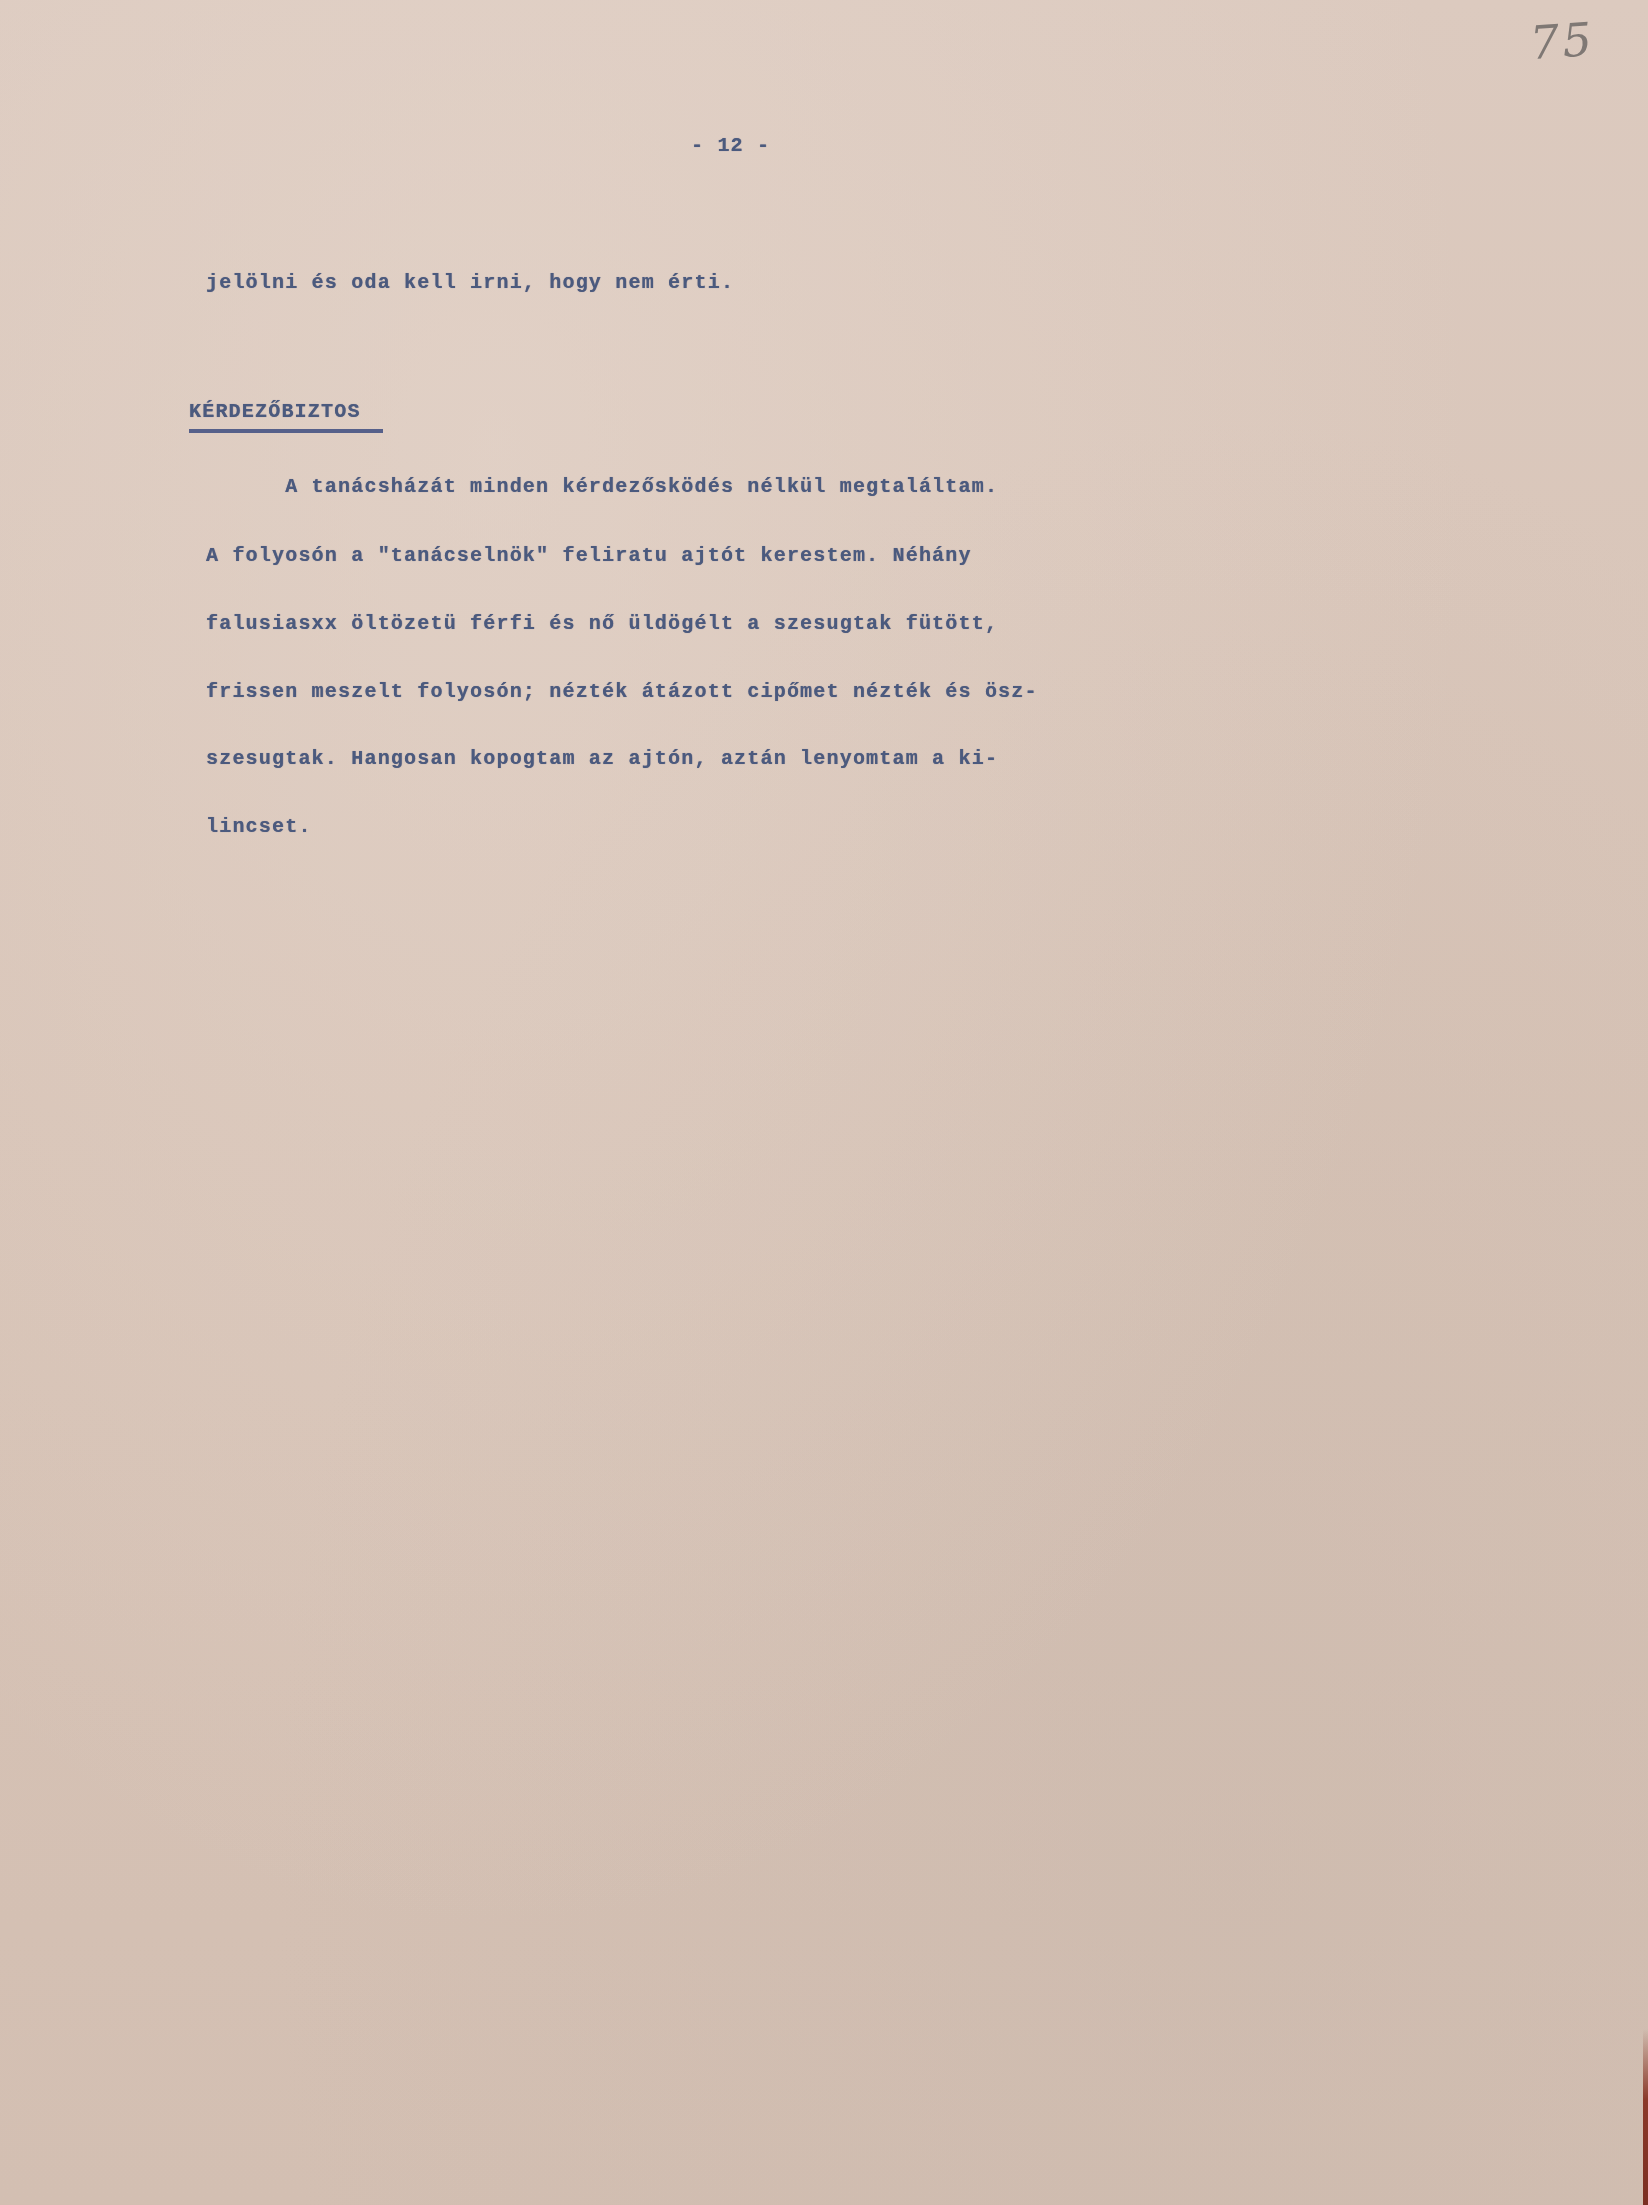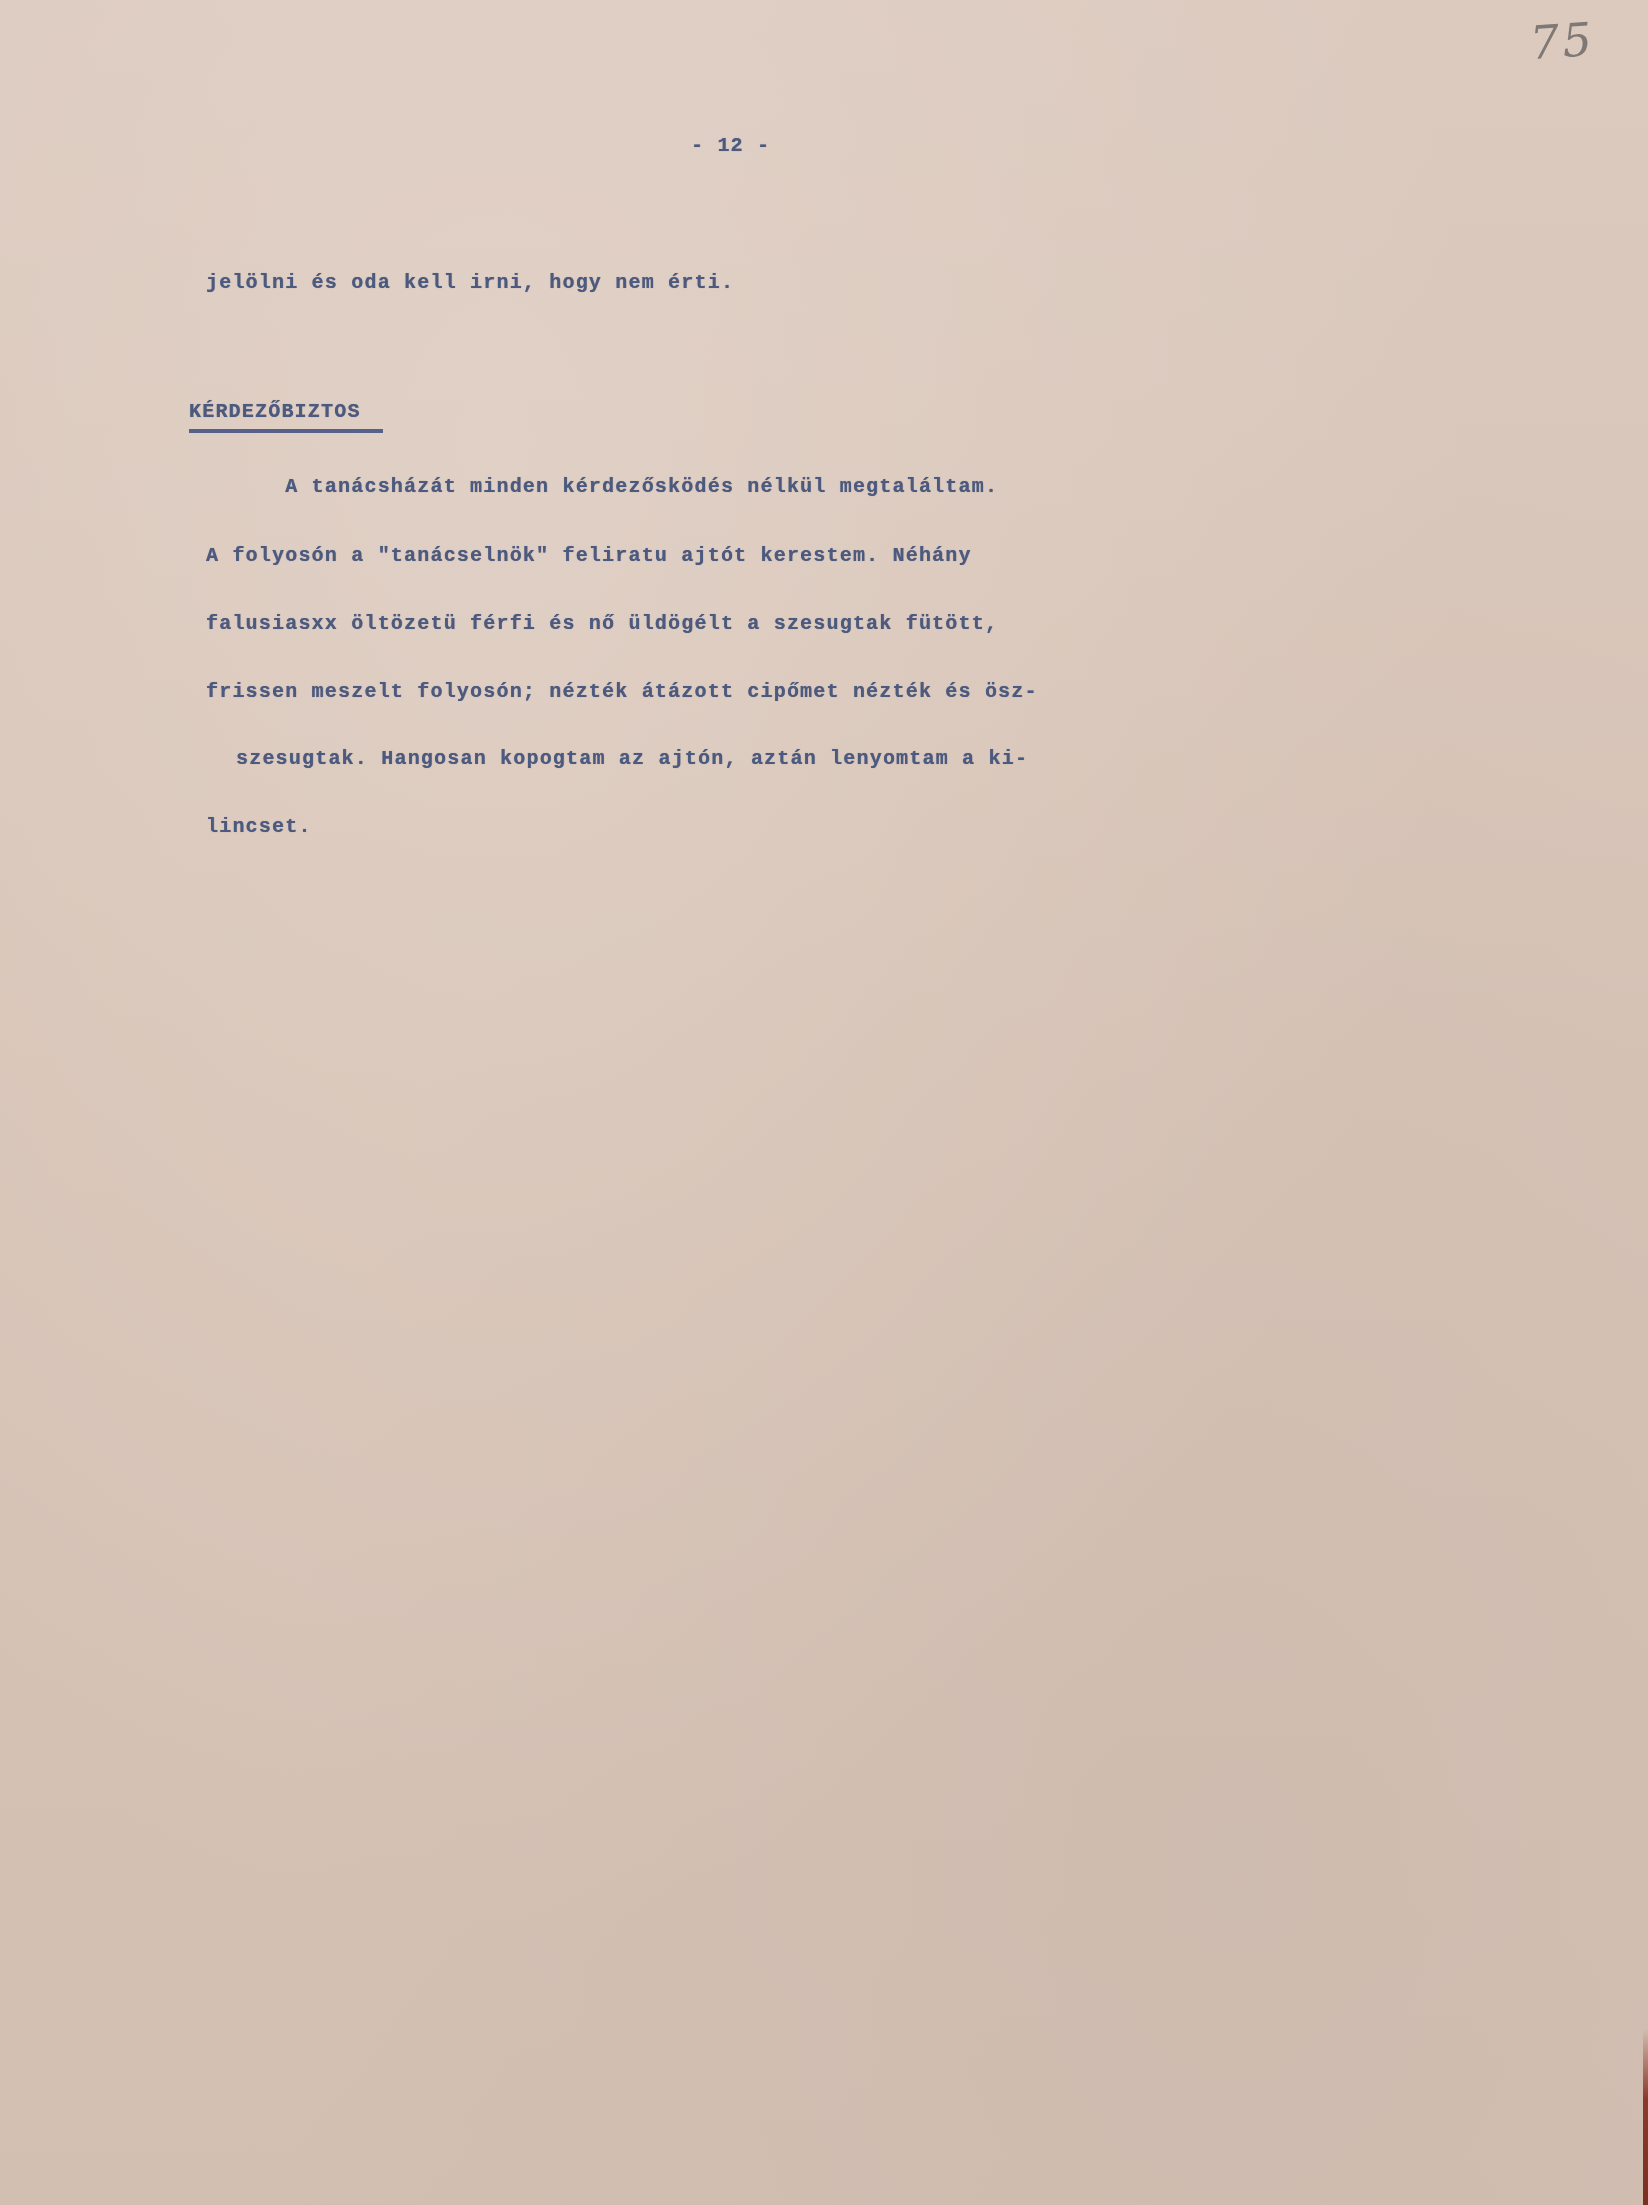--- a/index.html
+++ b/index.html
@@ -82,19 +82,19 @@
 
   <div class="typed line" style="top:271px;">jelölni és oda kell irni, hogy nem érti.</div>
 
   <div class="typed heading">KÉRDEZŐBIZTOS</div>
 
   <div>
     <div class="typed line" style="top:475px;text-align:center;">      A tanácsházát minden kérdezősködés nélkül megtaláltam.</div>
     <div class="typed line" style="top:544px;">A folyosón a "tanácselnök" feliratu ajtót kerestem. Néhány</div>
     <div class="typed line" style="top:612px;">falusiasxx öltözetü férfi és nő üldögélt a szesugtak fütött,</div>
     <div class="typed line" style="top:680px;">frissen meszelt folyosón; nézték átázott cipőmet nézték és ösz-</div>
-    <div class="typed line" style="top:747px;margin-left:30px;">szesugtak. Hangosan kopogtam az ajtón, aztán lenyomtam a ki-</div>
+    <div class="typed line" style="top:747px;">szesugtak. Hangosan kopogtam az ajtón, aztán lenyomtam a ki-</div>
     <div class="typed line" style="top:815px;">lincset.</div>
   </div>
 
   <div class="right-edge"></div>
 </div>
 
 
 </body></html>

